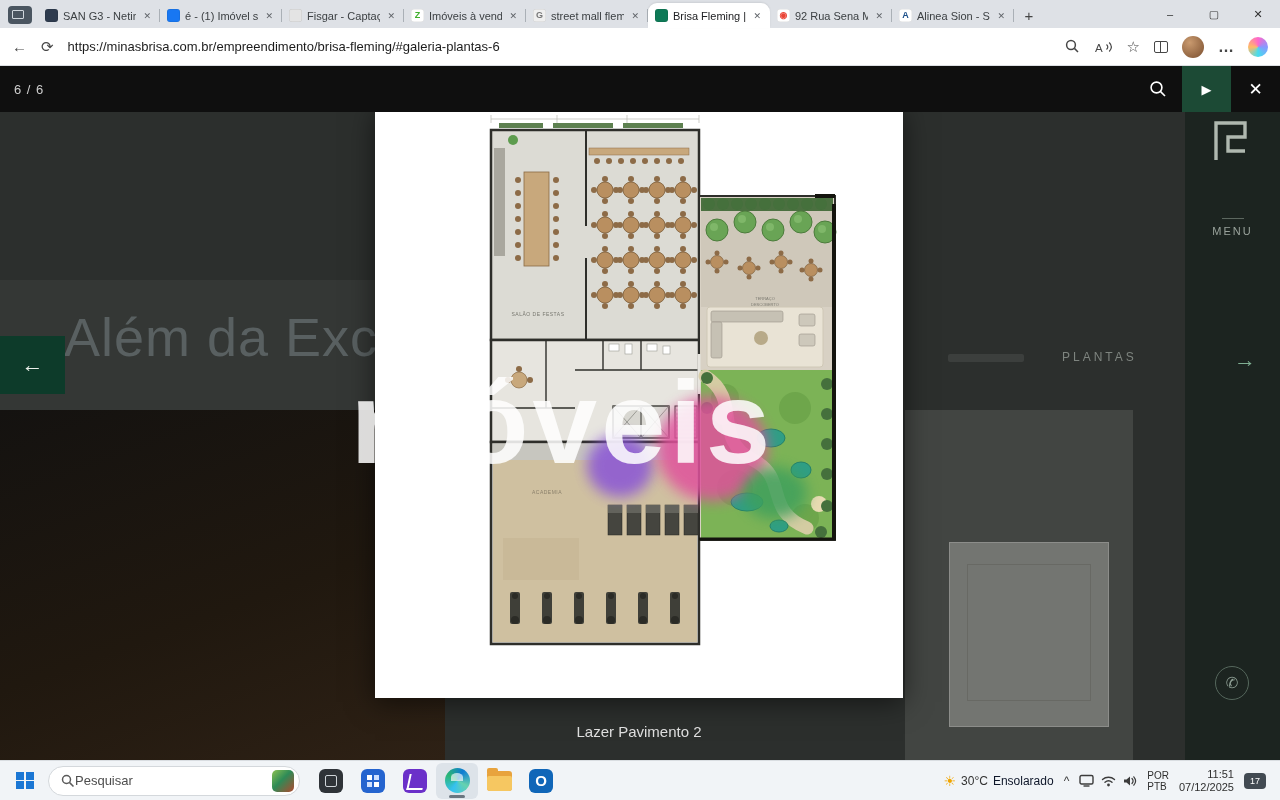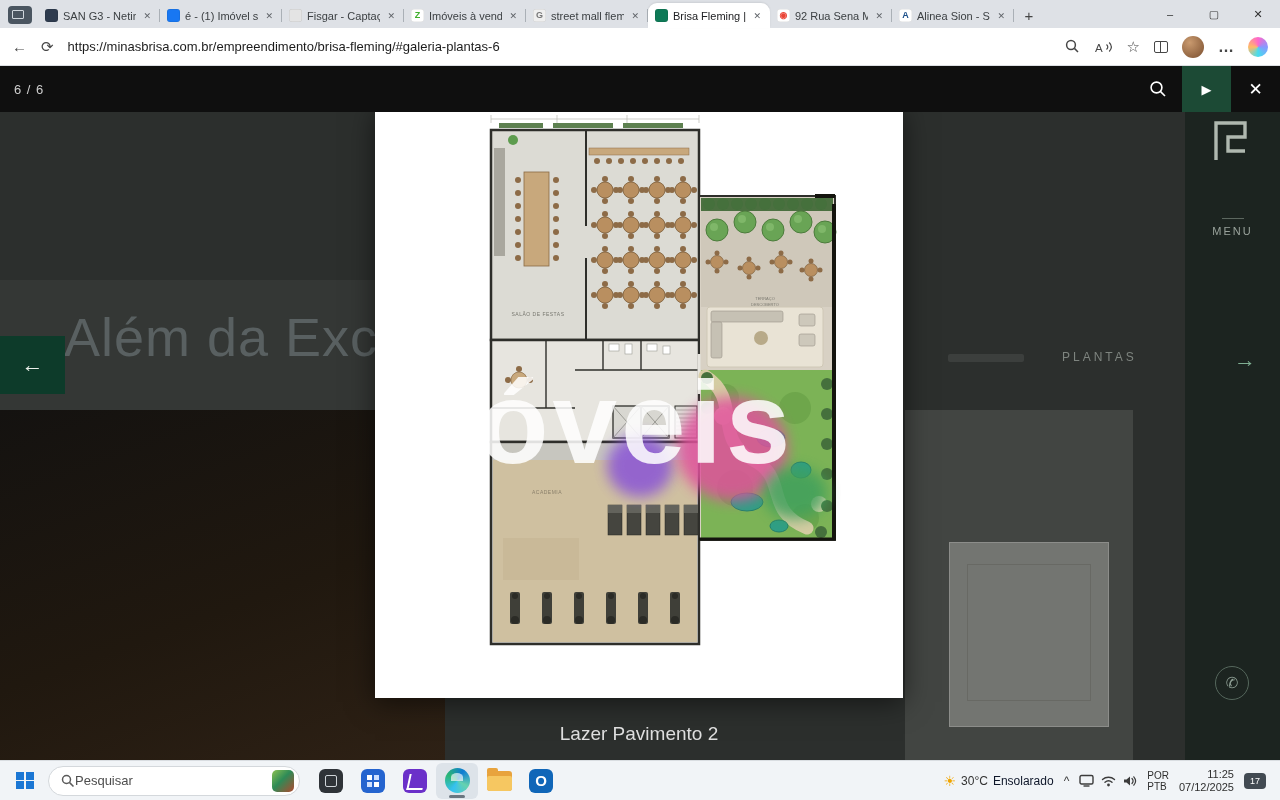--- a/index.html
+++ b/index.html
@@ -54,23 +54,23 @@
   .sidebar{position:absolute;left:1185px;top:0;width:95px;height:694px;background:#1c2420;z-index:1}
   .sb-logo{position:absolute;left:26px;top:52px}
   .sb-menu{position:absolute;left:0;top:152px;width:95px;text-align:center;color:#99a29b;font-size:11px;letter-spacing:2px;cursor:pointer}
   .sb-menu::before{content:"";display:block;width:22px;height:1px;background:#5c675f;margin:0 auto 6px}
   .sb-circle{position:absolute;left:30px;top:600px;width:34px;height:34px;border:1.5px solid #55675c;border-radius:50%;display:flex;align-items:center;justify-content:center;color:#8fa095;font-size:15px;cursor:pointer}
 
   .arrow-left{position:absolute;left:0;top:270px;width:65px;height:58px;background:#0d3b2a;display:flex;align-items:center;justify-content:center;color:#e9efe9;font-size:22px;z-index:5;cursor:pointer}
   .arrow-right{position:absolute;left:1234px;top:281px;color:#7fae92;font-size:22px;z-index:5;cursor:pointer}
 
   .lb-card{position:absolute;left:375px;top:42px;width:528px;height:590px;background:#fff;box-shadow:0 4px 26px rgba(0,0,0,.55);z-index:2}
-  .lb-caption{position:absolute;left:375px;top:657px;width:528px;text-align:center;color:#dedede;font-size:19px;z-index:3}
-
-  .watermark{position:absolute;left:325px;top:273px;width:515px;height:172px;z-index:4;pointer-events:none}
+  .lb-caption{position:absolute;left:375px;top:657px;width:528px;text-align:center;color:#dedede;font-size:15px;z-index:3}
+
+  .watermark{position:absolute;left:305px;top:273px;width:515px;height:172px;z-index:4;pointer-events:none}
   .watermark .blob{position:absolute;border-radius:50%;filter:blur(7px);opacity:.85}
   .blob.purple{left:282px;top:96px;width:66px;height:62px;background:#8a55d6}
   .blob.pink{left:352px;top:58px;width:110px;height:104px;background:#e0529c}
   .blob.green{left:438px;top:128px;width:64px;height:52px;background:#3fa05c}
   .watermark .wm-text{position:absolute;left:0;top:0;width:100%;text-align:center;font-size:116px;font-weight:bold;line-height:168px;color:rgba(255,255,255,.85);letter-spacing:4px}
 
   
   .taskbar{height:40px;background:#f1f4f7;border-top:1px solid #d9dde1;display:flex;align-items:center;padding:0 8px;position:relative}
   .start{width:34px;height:34px;display:flex;align-items:center;justify-content:center;cursor:pointer}
   .start .grid{display:grid;grid-template-columns:8px 8px;grid-template-rows:8px 8px;gap:1.5px}
@@ -527,20 +527,20 @@
         <svg width="14" height="12" viewBox="0 0 14 12">
             <path d="M1 4.5 h2.5 L7 1.5 v9 L3.5 7.5 H1 Z" fill="#3c3c3c"></path>
             <path d="M9 3.5 q2.2 2.5 0 5 M10.8 1.8 q3.6 4.2 0 8.4" fill="none" stroke="#3c3c3c" stroke-width="1.2" stroke-linecap="round"></path>
           </svg>
       </div>
       <div class="lang">
         <div>POR</div>
         <div>PTB</div>
       </div>
       <div class="clock">
-        <div>11:25</div>
+        <div>11:51</div>
         <div>07/12/2025</div>
       </div>
       <div class="badge">17</div>
     </div>
   </div>
 
 </div>
 
 </body></html>

